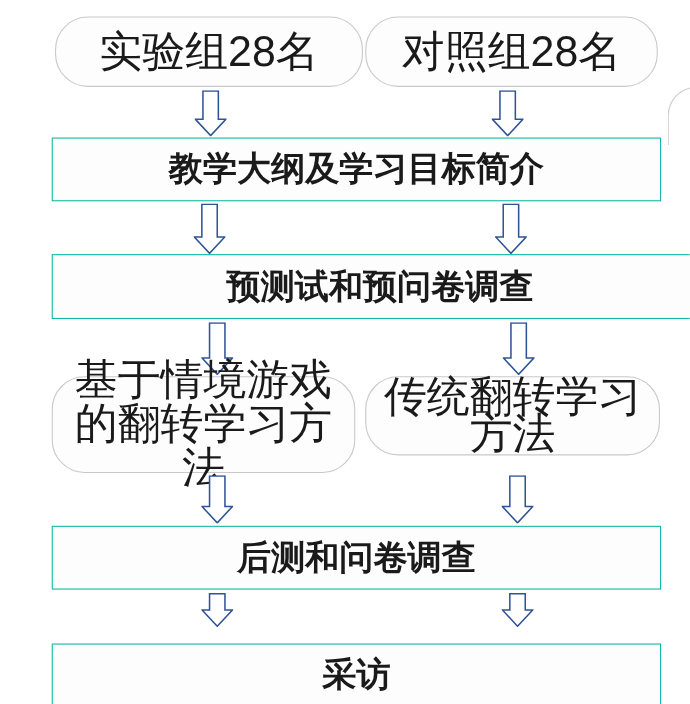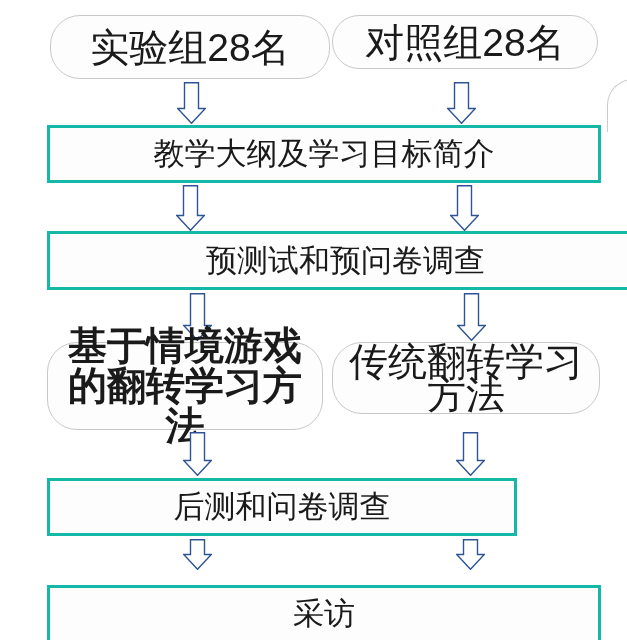--- a/index.html
+++ b/index.html
@@ -11,33 +11,34 @@
   }
   .node{
     position:absolute;box-sizing:border-box;background:#fdfdfd;
     display:flex;align-items:center;justify-content:center;
     text-align:center;
   }
   .stadium{
     border:1px solid #c9c9c9;border-radius:30px;
   }
   .wide{
-    border:3px solid #14b8a6;
+    border:1px solid #14b8a6;
+    font-weight:bold;
   }
   .fs-box{font-size:31px;line-height:34px;}
   .fs-pill{font-size:39px;line-height:33px;}
-  .two-line{line-height:40px;padding:0 6px;font-weight:bold;}
+  .two-line{line-height:40px;padding:0 6px;}
   
   #n-exp   {left:50px;  top:15px;  width:280px; height:64px;}
-  #n-ctrl  {left:332px; top:15px;  width:266px; height:54px;}
+  #n-ctrl  {left:332px; top:15px;  width:266px; height:64px;}
   #n-syll  {left:47px;  top:125px; width:554px; height:58px;}
   #n-pre   {left:47px;  top:231px; width:597px; height:59px;}
   #n-game  {left:47px;  top:342px; width:276px; height:88px;}
   #n-trad  {left:332px; top:342px; width:268px; height:72px;}
-  #n-post  {left:47px;  top:478px; width:470px; height:58px;}
+  #n-post  {left:47px;  top:478px; width:554px; height:58px;}
   #n-int   {left:47px;  top:573px; width:554px; height:58px;margin-top:12px;}
   .arrow{position:absolute;}
   .arrow svg{display:block;}
   
   #fragment{
     position:absolute;left:607px;top:79px;width:40px;height:52px;
     border-top:1px solid #cccccc;border-left:1px solid #cccccc;
     border-top-left-radius:26px;
   }
 </style>

